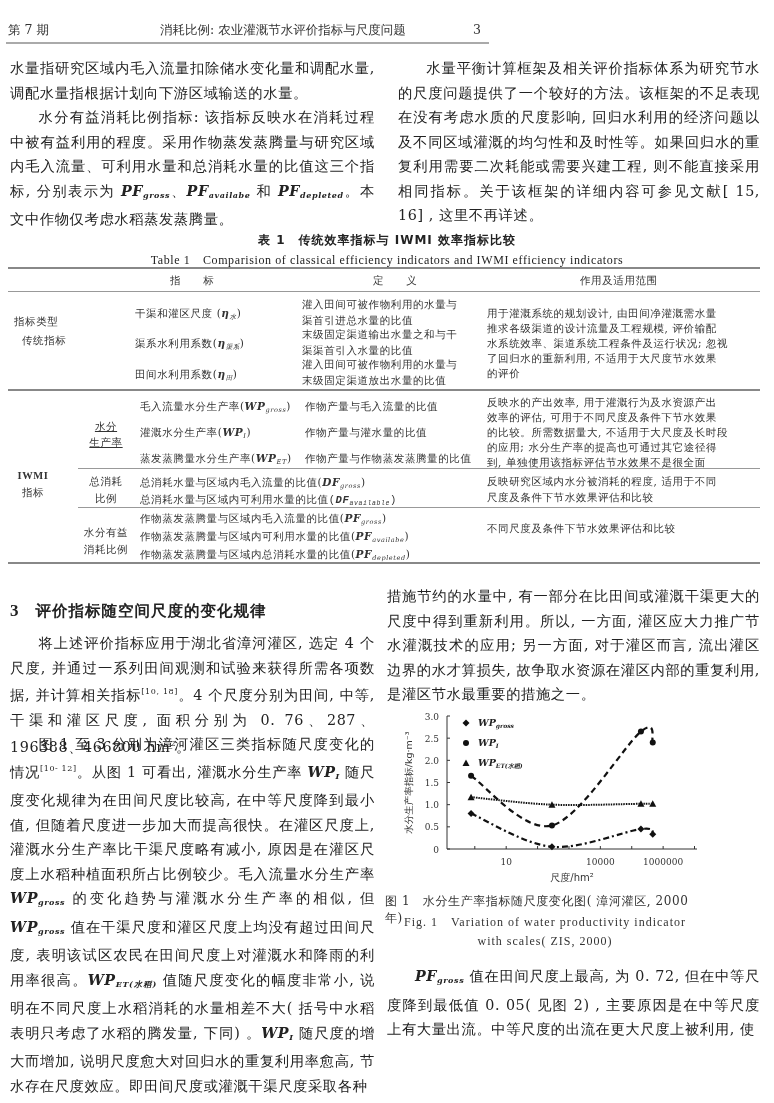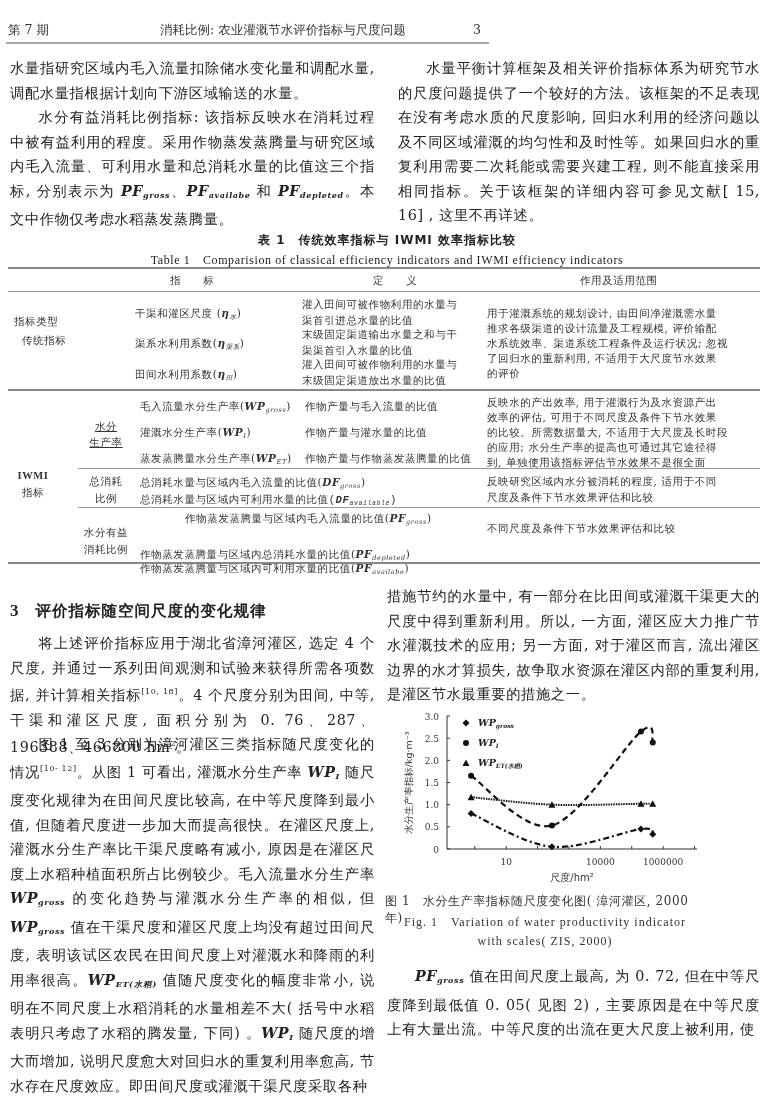--- a/index.html
+++ b/index.html
@@ -128,22 +128,22 @@
   <div class="tcell" style="left:487px; top:473px; line-height:16px;">
     <div>反映研究区域内水分被消耗的程度, 适用于不同</div>
       <div>尺度及条件下节水效果评估和比较</div>
   </div>
   <div class="rule" style="left:78px; top:507px; width:682px;"></div>
 
   <div class="tcell" style="left:80px; top:524px; text-align:center; width:52px; line-height:17px;">
     <div>水分有益</div>
       <div>消耗比例</div>
   </div>
-  <div class="tcell" style="left:140px; top:510px;margin-left:45px;"><span>作物蒸发蒸腾量与区域内毛入流量的比值(</span><i>PF</i><sub>gross</sub>)</div>
-  <div class="tcell" style="left:140px; top:528px;margin-top:32px;"><span>作物蒸发蒸腾量与区域内可利用水量的比值(</span><i>PF</i><sub>availabe</sub>)</div>
+  <div class="tcell" style="left:140px; top:510px;"><span>作物蒸发蒸腾量与区域内毛入流量的比值(</span><i>PF</i><sub>gross</sub>)</div>
+  <div class="tcell" style="left:140px; top:528px;"><span>作物蒸发蒸腾量与区域内可利用水量的比值(</span><i>PF</i><sub>availabe</sub>)</div>
   <div class="tcell" style="left:140px; top:546px;"><span>作物蒸发蒸腾量与区域内总消耗水量的比值(</span><i>PF</i><sub>depleted</sub>)</div>
   <div class="tcell" style="left:487px; top:520px; line-height:16px;">
       <div>不同尺度及条件下节水效果评估和比较</div>
   </div>
   <div class="rule thick" style="left:8px; top:562px; width:752px;"></div>
 </div>
 
 <div class="sec-title">
   <span class="num">3</span><span>评价指标随空间尺度的变化规律</span>
 </div>

